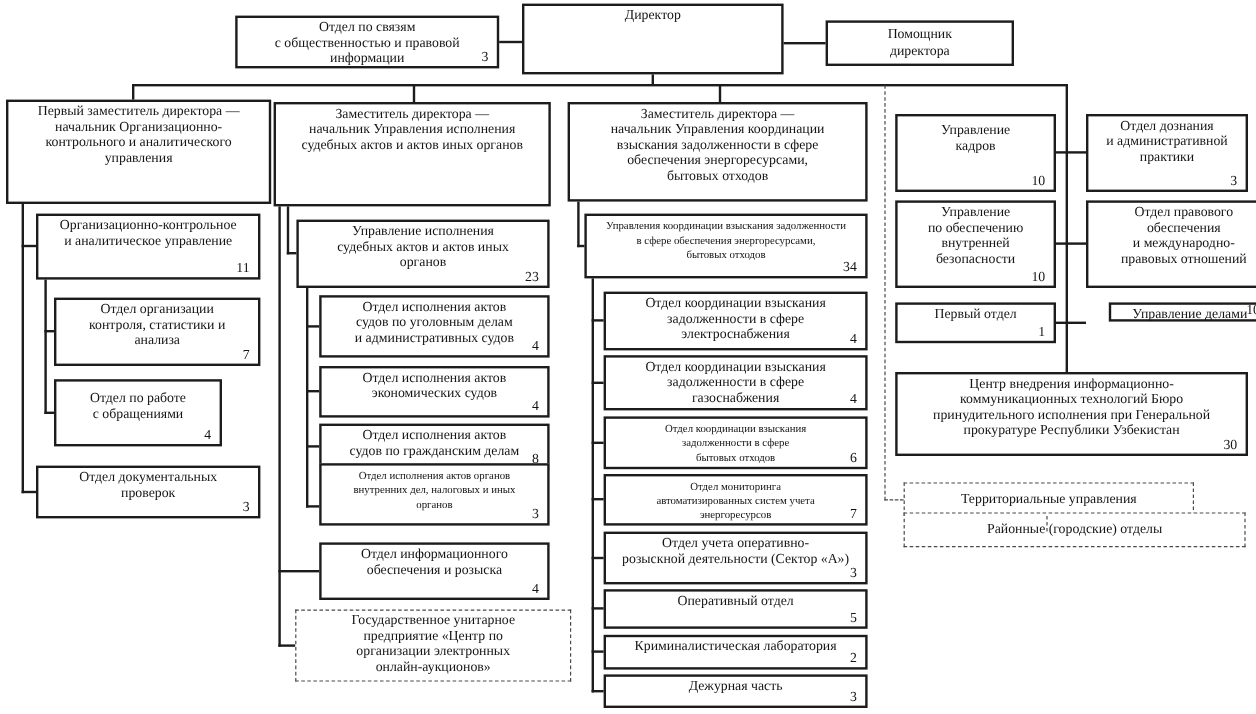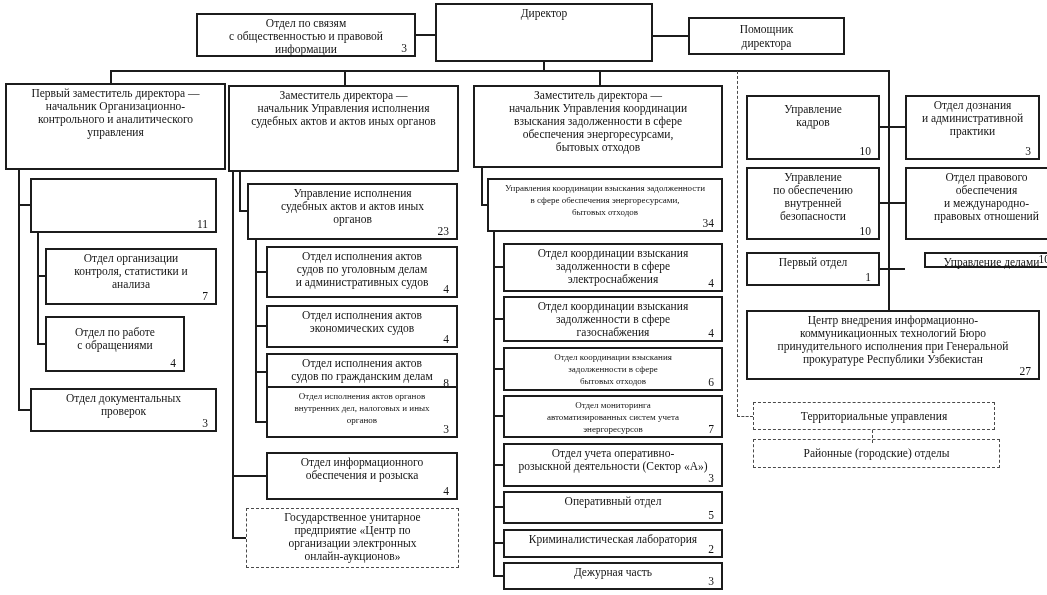--- a/index.html
+++ b/index.html
@@ -43,20 +43,22 @@
 директора</div>
   </div>
 
   <div class="box" style="left:5px;top:83px;width:221px;height:87px">
     <div class="lbl">Первый заместитель директора —
 начальник Организационно-
 контрольного и аналитического
 управления</div>
   </div>
   <div class="box" style="left:30px;top:178px;width:187px;height:55px">
+    <div class="lbl">Организационно-контрольное
+и аналитическое управление</div>
     <div class="cnt">11</div>
   </div>
   <div class="box" style="left:45px;top:248px;width:172px;height:57px">
     <div class="lbl">Отдел организации
 контроля, статистики и
 анализа</div>
     <div class="cnt">7</div>
   </div>
   <div class="box" style="left:45px;top:316px;width:140px;height:56px;padding-top:8px">
     <div class="lbl">Отдел по работе
@@ -100,21 +102,21 @@
     <div class="lbl">Отдел исполнения актов органов
 внутренних дел, налоговых и иных
 органов</div>
     <div class="cnt">3</div>
   </div>
   <div class="box" style="left:266px;top:452px;width:192px;height:48px">
     <div class="lbl">Отдел информационного
 обеспечения и розыска</div>
     <div class="cnt">4</div>
   </div>
-  <div class="box dashedbox" style="left:246px;top:508px;width:213px;height:60px">
+  <div class="box dashedbox" style="left:246px;top:508px;width:230px;height:60px">
     <div class="lbl">Государственное унитарное
 предприятие «Центр по
 организации электронных
 онлайн-аукционов»</div>
   </div>
 
   <div class="box" style="left:473px;top:85px;width:250px;height:83px">
     <div class="lbl">Заместитель директора —
 начальник Управления координации
 взыскания задолженности в сфере
@@ -200,26 +202,26 @@
   </div>
   <div class="box" style="left:924px;top:252px;width:135px;height:16px">
     <div class="lbl">Управление делами</div>
     <div class="cnt">10</div>
   </div>
   <div class="box" style="left:746px;top:310px;width:294px;height:70px">
     <div class="lbl">Центр внедрения информационно-
 коммуникационных технологий Бюро
 принудительного исполнения при Генеральной
 прокуратуре Республики Узбекистан</div>
-    <div class="cnt">27</div>
+    <div class="cnt">30</div>
   </div>
   <div class="box dashedbox vc" style="left:753px;top:402px;width:242px;height:28px">
     <div class="lbl">Территориальные управления</div>
   </div>
-  <div class="box dashedbox vc" style="left:753px;top:439px;width:247px;height:29px">
+  <div class="box dashedbox vc" style="left:753px;top:427px;width:285px;height:29px">
     <div class="lbl">Районные (городские) отделы</div>
   </div>
 
   <div class="hl" style="left:416px;top:34px;width:19px"></div>
   <div class="hl" style="left:653px;top:35px;width:35px"></div>
   <div class="vl" style="left:543px;top:62px;height:9px"></div>
   <div class="hl" style="left:110px;top:70px;width:780px"></div>
   <div class="vl" style="left:110px;top:70px;height:13px"></div>
   <div class="vl" style="left:344px;top:70px;height:15px"></div>
   <div class="vl" style="left:599px;top:70px;height:15px"></div>

